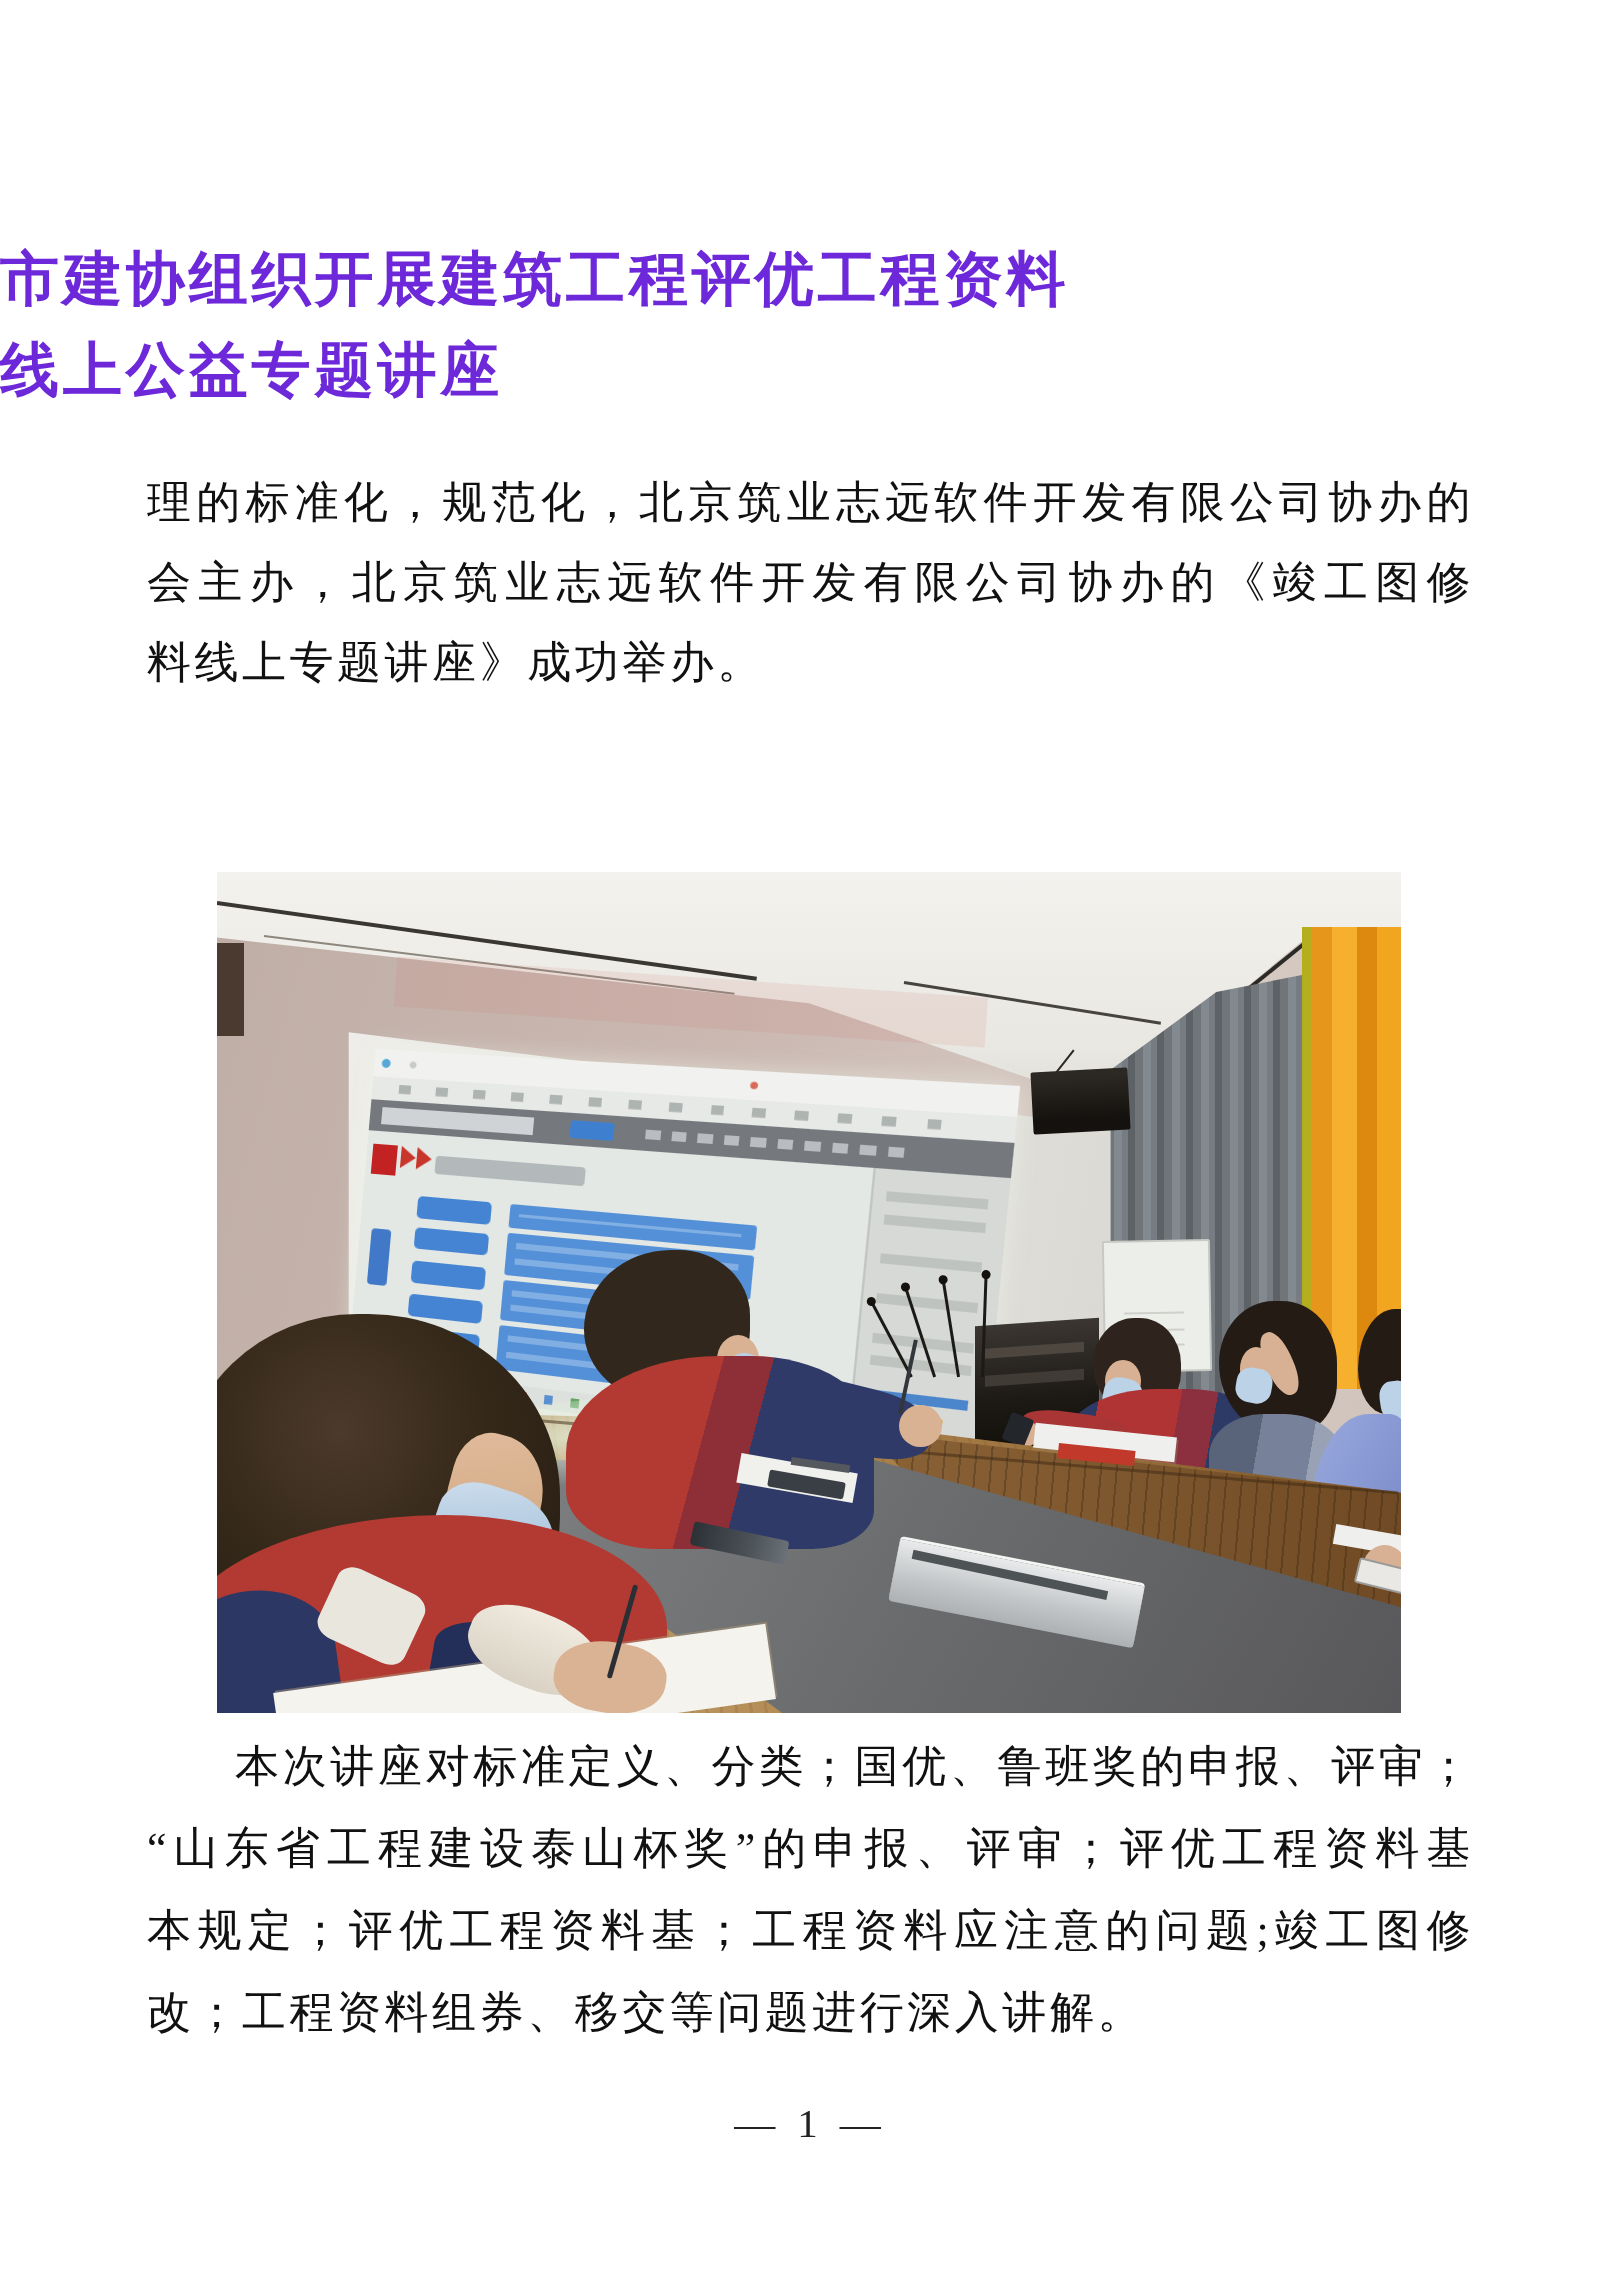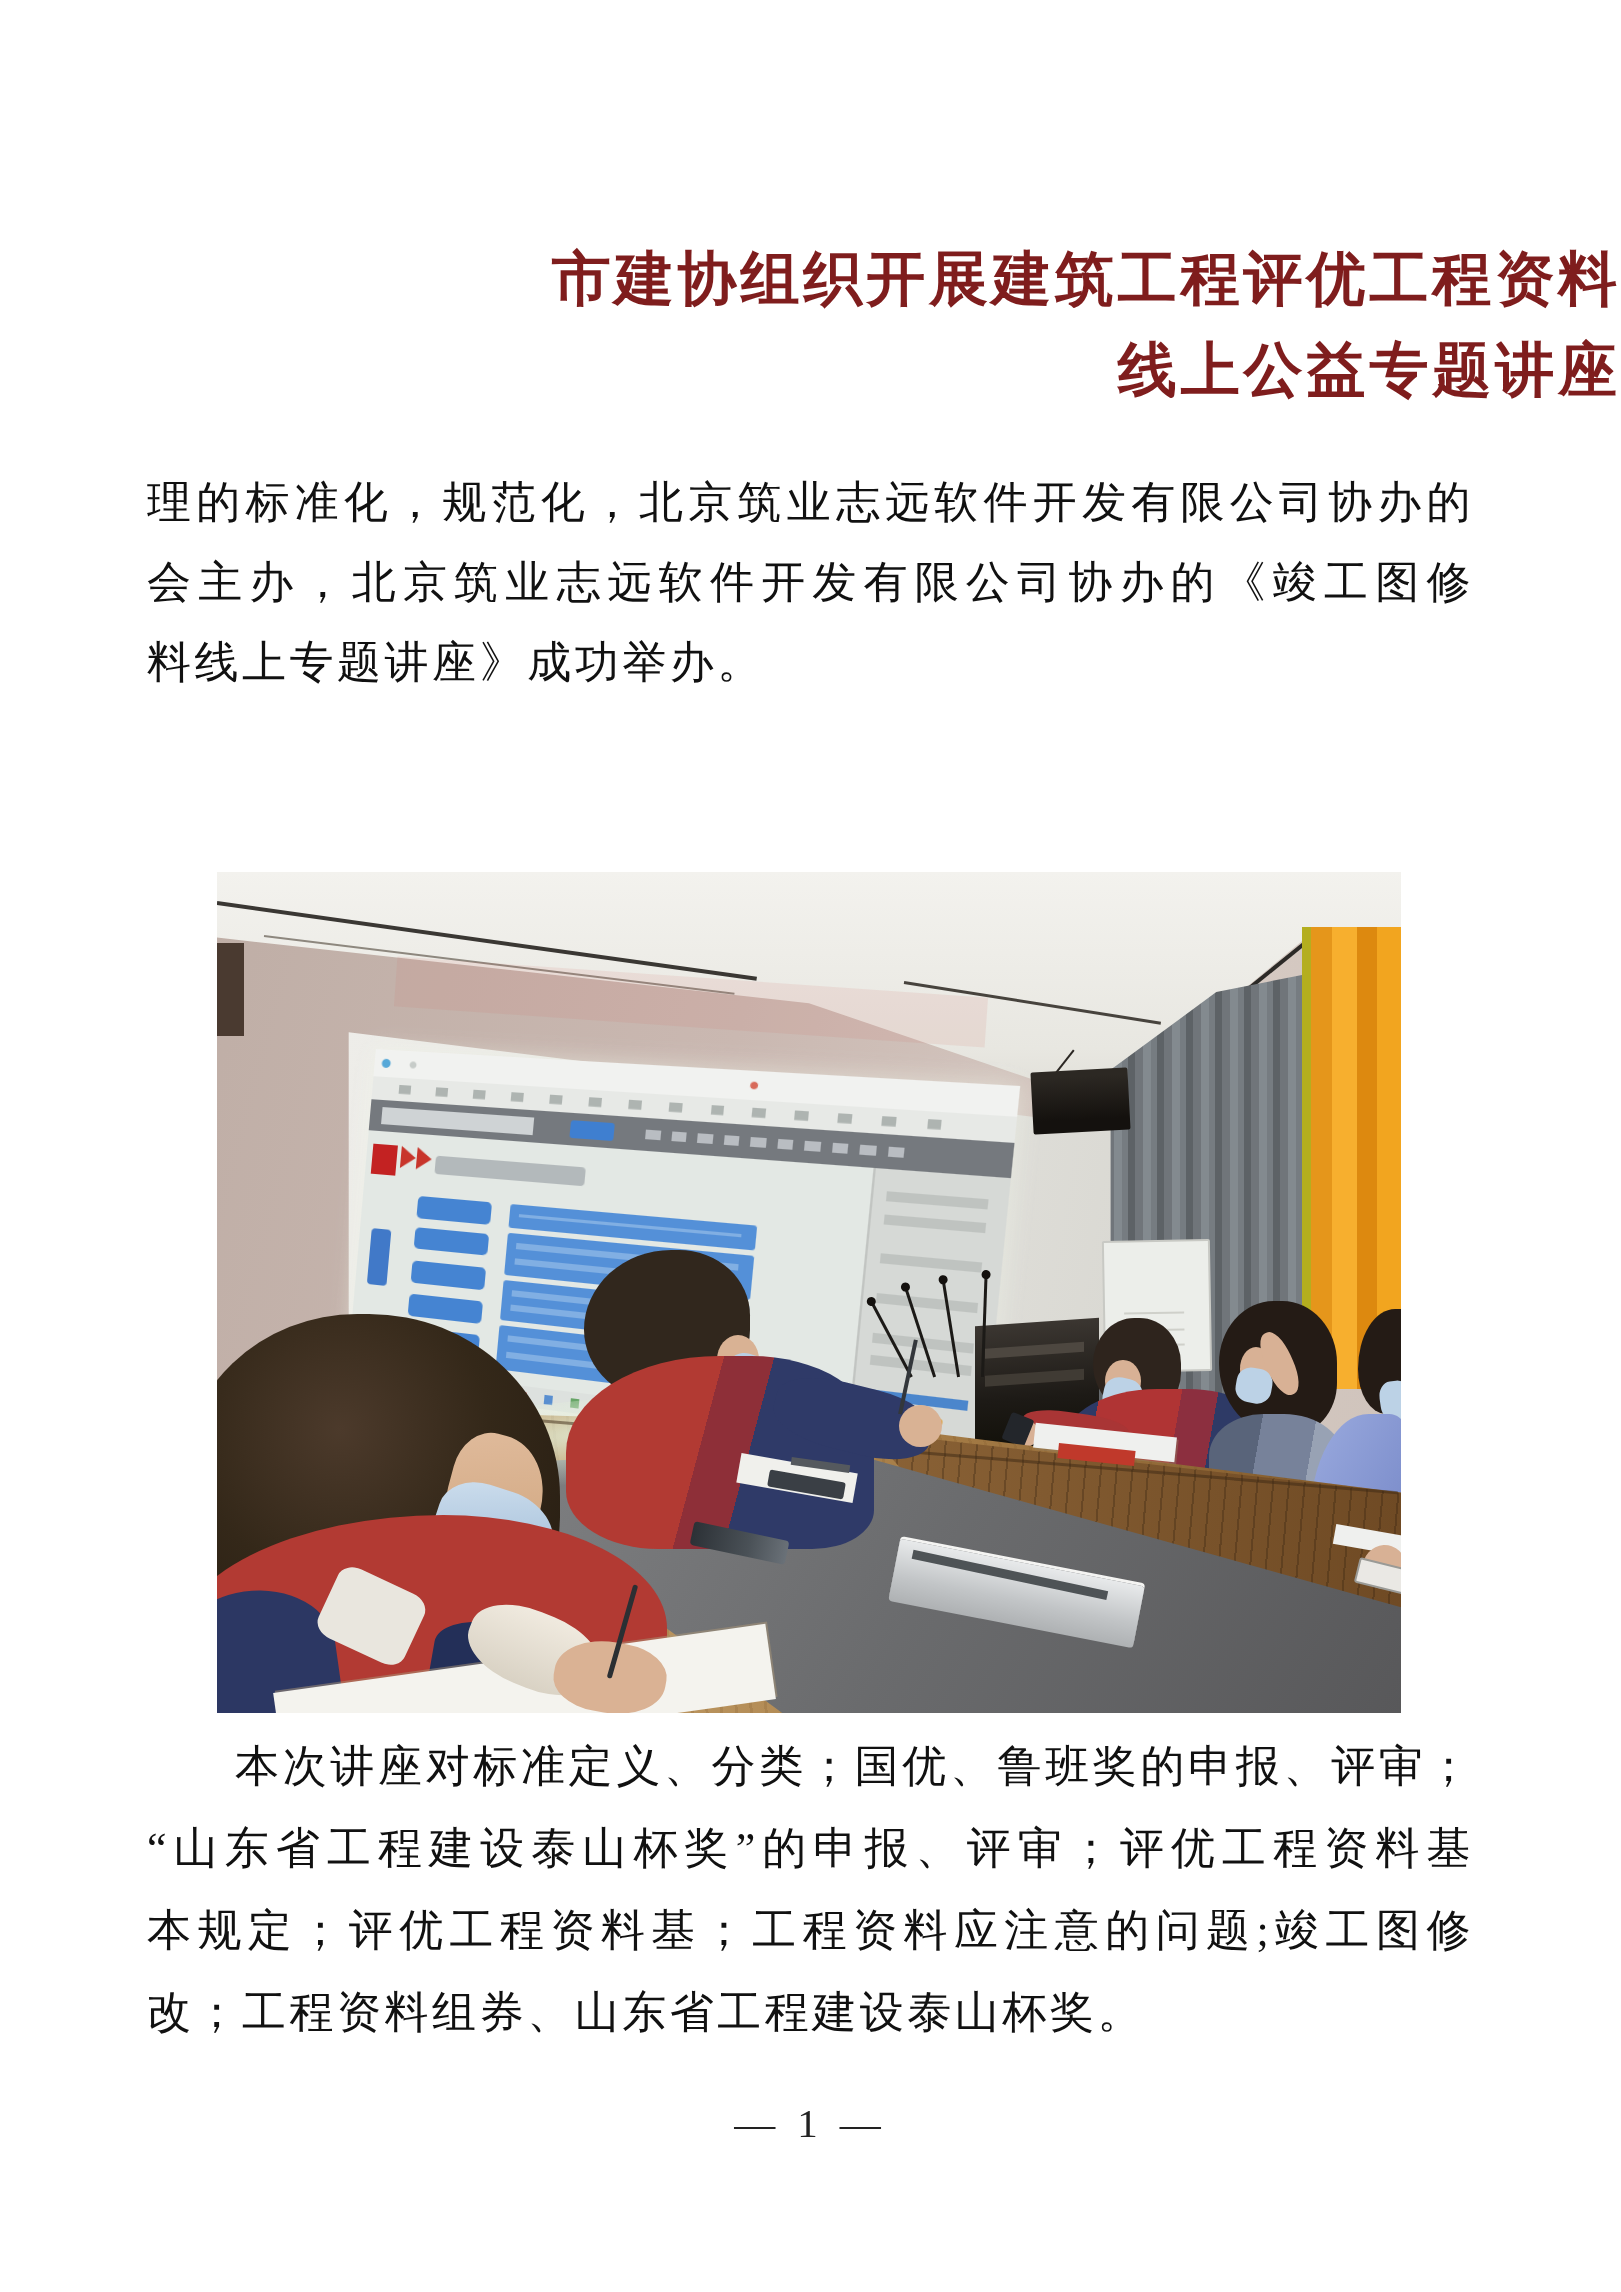--- a/index.html
+++ b/index.html
@@ -1,21 +1,21 @@
 <!DOCTYPE html>
 <html><head>
 <meta charset="utf-8">
 <style>
   html,body{margin:0;padding:0;background:#ffffff;}
   body{width:1621px;height:2293px;position:relative;overflow:hidden;
        font-family:"Liberation Serif","DejaVu Serif",serif;color:#141414;}
 
   
-  .doc-title{position:absolute;left:0;top:234px;width:1621px;text-align:right;
-    font-weight:700;font-size:59px;line-height:91px;letter-spacing:3.9px;color:#7f1d1d;}
+  .doc-title{position:absolute;left:0;top:234px;width:1621px;text-align:left;
+    font-weight:700;font-size:59px;line-height:91px;letter-spacing:3.9px;color:#6d28d9;}
   .para{position:absolute;left:147px;width:1327px;font-size:44px;color:#111;}
   .para .line{height:80px;line-height:80px;text-align:justify;white-space:nowrap;
     letter-spacing:0.08em;}
   .para .fill{text-align-last:justify;text-justify:inter-character;white-space:normal;
     overflow:hidden;height:80px;}
   #para1{top:463px;}
   #para2{top:1726px;}
   #para2 .line{height:82px;line-height:82px;}
   .indent{text-indent:2em;}
   .page-number{position:absolute;left:0;top:2099px;width:1621px;text-align:center;
@@ -369,19 +369,19 @@
     <div class="w1-paper"></div>
     <div class="w1-cuff"></div>
     <div class="w1-hand"></div>
     <div class="w1-pen"></div>
   </div>
 
   <div class="para" id="para2">
     <div class="line fill indent">本次讲座对标准定义、分类；国优、鲁班奖的申报、评审；</div>
     <div class="line fill">“山东省工程建设泰山杯奖”的申报、评审；评优工程资料基</div>
     <div class="line fill">本规定；评优工程资料基；工程资料应注意的问题;竣工图修</div>
-    <div class="line">改；工程资料组券、山东省工程建设泰山杯奖。</div>
+    <div class="line">改；工程资料组券、移交等问题进行深入讲解。</div>
   </div>
 
   <div class="page-number">— 1 —</div>
 
 </div>
 
 
 </body></html>

